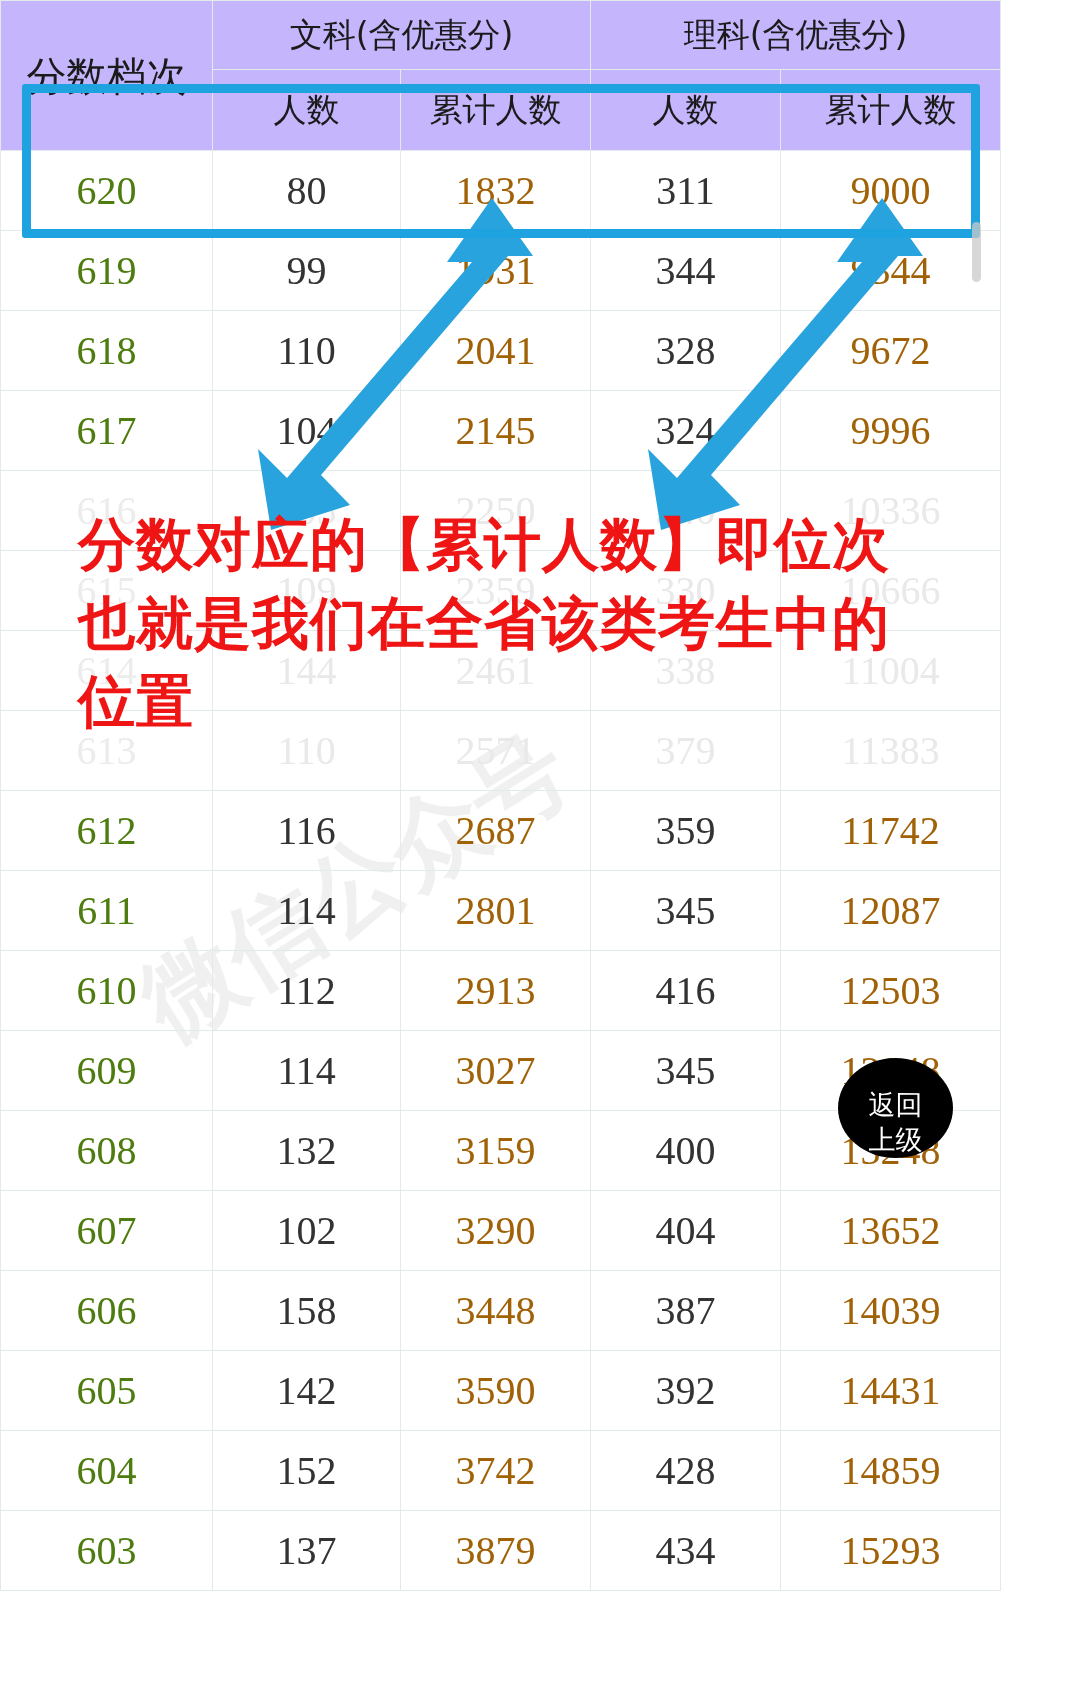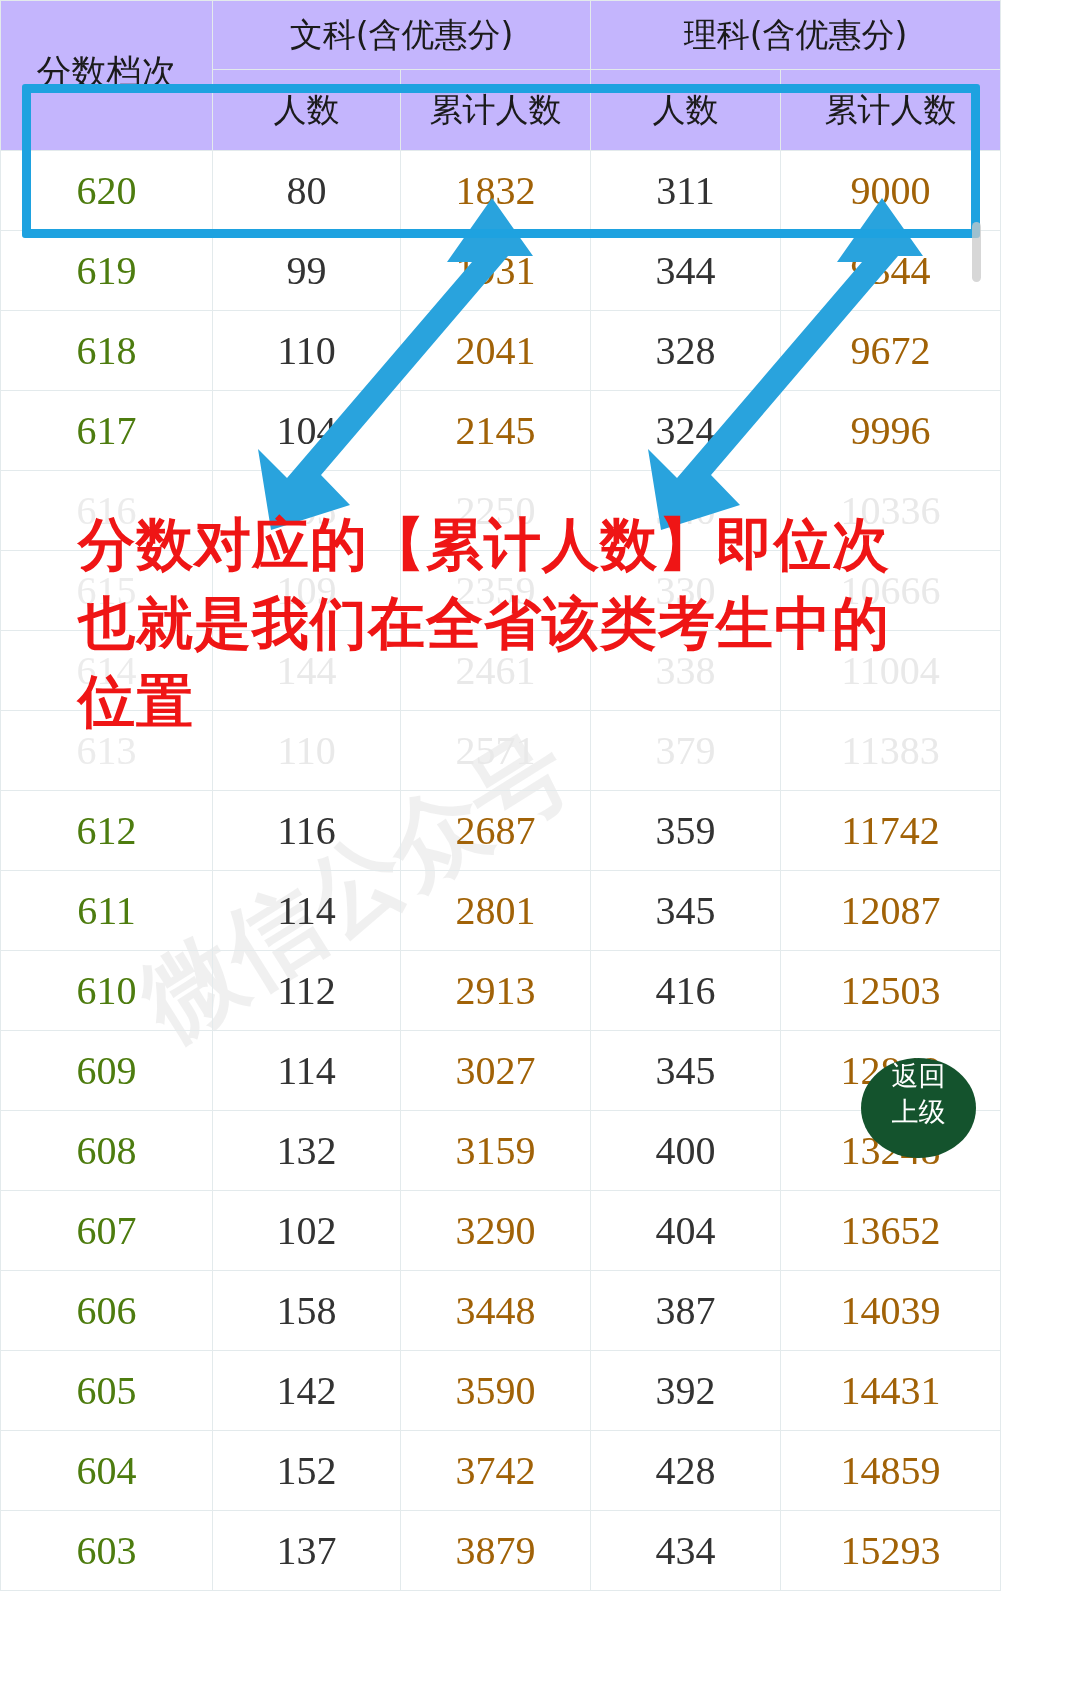--- a/index.html
+++ b/index.html
@@ -41,24 +41,23 @@
     background:#c4b5fd;
     color:#1b1b1b;
     font-size:33px;
     font-family:"DejaVu Sans","Liberation Sans",sans-serif;
     border-color:#cfe8f2;
   }
   th.grouphead{height:68px;}
   th.subhead{height:80px;}
   th.scorehead{
     vertical-align:middle;
-    font-size:35px;
+    font-size:40px;
     padding-top:46px;
     line-height:1;
-    font-family:Liberation Mono, monospace;
   }
   tbody td{height:79px;font-size:40px;}
   td.score{color:#4d7c0f;}
   td.num{color:#333333;}
   td.cum{color:#a16207;}
   tr.faded td{color:#e9e9e9!important;margin-left:13px;}
   tr.faded td.score{color:#ececec!important;}
 
   
   .hlbox{
@@ -75,23 +74,23 @@
     position:absolute;left:78px;top:505px;width:860px;z-index:7;
     color:#ef1515;
     font-family:"DejaVu Sans","Liberation Sans",sans-serif;
     font-size:57px;font-weight:700;line-height:1.38;
     letter-spacing:1px;
   }
   .annot div{white-space:nowrap;}
 
   
   .fab{
-    position:absolute;left:861px;top:1058px;width:115px;height:100px;
-    background:#14532d;border-radius:50%;
-    display:flex;flex-direction:column;align-items:center;justify-content:flex-start;
+    position:absolute;left:838px;top:1058px;width:115px;height:100px;
+    background:#000000;border-radius:50%;
+    display:flex;flex-direction:column;align-items:center;justify-content:flex-end;
     color:#ffffff;font-family:"DejaVu Sans","Liberation Sans",sans-serif;
     font-size:27px;line-height:1.32;z-index:9;cursor:pointer;
   }
 
   
   .scrollbar{
     position:absolute;left:972px;top:222px;width:9px;height:60px;
     background:#c9c9c9;border-radius:5px;opacity:.75;z-index:8;cursor:pointer;
   }
 </style>

